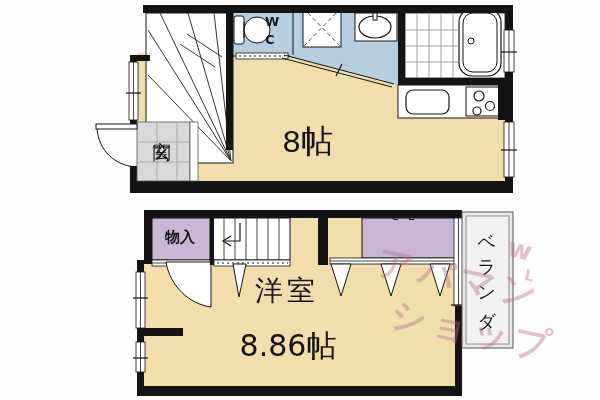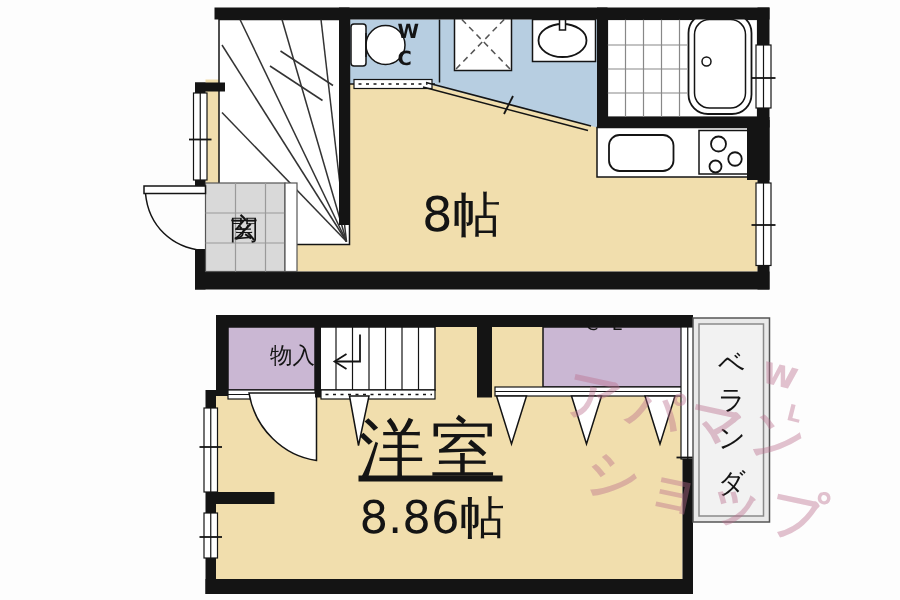--- a/index.html
+++ b/index.html
@@ -4,25 +4,25 @@
 <style>
   html,body{margin:0;padding:0;background:#fdfdfd;}
   #stage{position:relative;width:600px;height:400px;background:#fdfdfd;overflow:hidden;
          font-family:"DejaVu Sans",sans-serif;}
   #plan{position:absolute;left:0;top:0;}
   .lbl{position:absolute;color:#141414;line-height:1.1;white-space:pre-line;}
   .center{text-align:center;}
   .vert{writing-mode:vertical-rl;text-orientation:upright;}
   .wc{left:265px;top:13px;width:22px;font-size:13px;font-weight:bold;line-height:1.35;}
   .ldk{left:205px;top:80px;width:225px;font-size:42px;letter-spacing:14px;}
-  .ldk8{left:205px;top:126px;width:205px;font-size:32px;}
+  .ldk8{left:205px;top:126px;width:205px;font-size:32px;font-family:Liberation Mono, monospace;}
   .genkan{left:152px;top:127px;height:60px;font-size:18px;letter-spacing:3px;}
-  .mono{left:150px;top:229px;width:60px;font-size:15px;font-weight:normal;text-align:right;}
+  .mono{left:150px;top:229px;width:60px;font-size:15px;font-weight:bold;}
   .cl{left:358px;top:210px;width:98px;font-size:12px;letter-spacing:9px;}
-  .yo{left:172px;top:276px;width:230px;font-size:44px;letter-spacing:4px;text-decoration:underline;}
+  .yo{left:172px;top:276px;width:230px;font-size:28px;letter-spacing:4px;}
   .yo8{left:162px;top:329px;width:252px;font-size:30px;}
   .ver{left:477px;top:222px;height:125px;font-size:18px;letter-spacing:5px;}
   .wm{position:absolute;color:rgba(186,110,140,0.42);font-weight:bold;
       transform-origin:left top;pointer-events:none;}
   .wm1{left:383px;top:238px;font-size:36px;letter-spacing:5px;transform:rotate(12deg);}
   .wm2{left:396px;top:290px;font-size:36px;letter-spacing:5px;transform:rotate(12deg);}
   .wmw{left:512px;top:232px;font-size:26px;transform:rotate(14deg);}
   .wml{left:527px;top:266px;font-size:15px;transform:rotate(14deg);}
 </style>
 </head>

